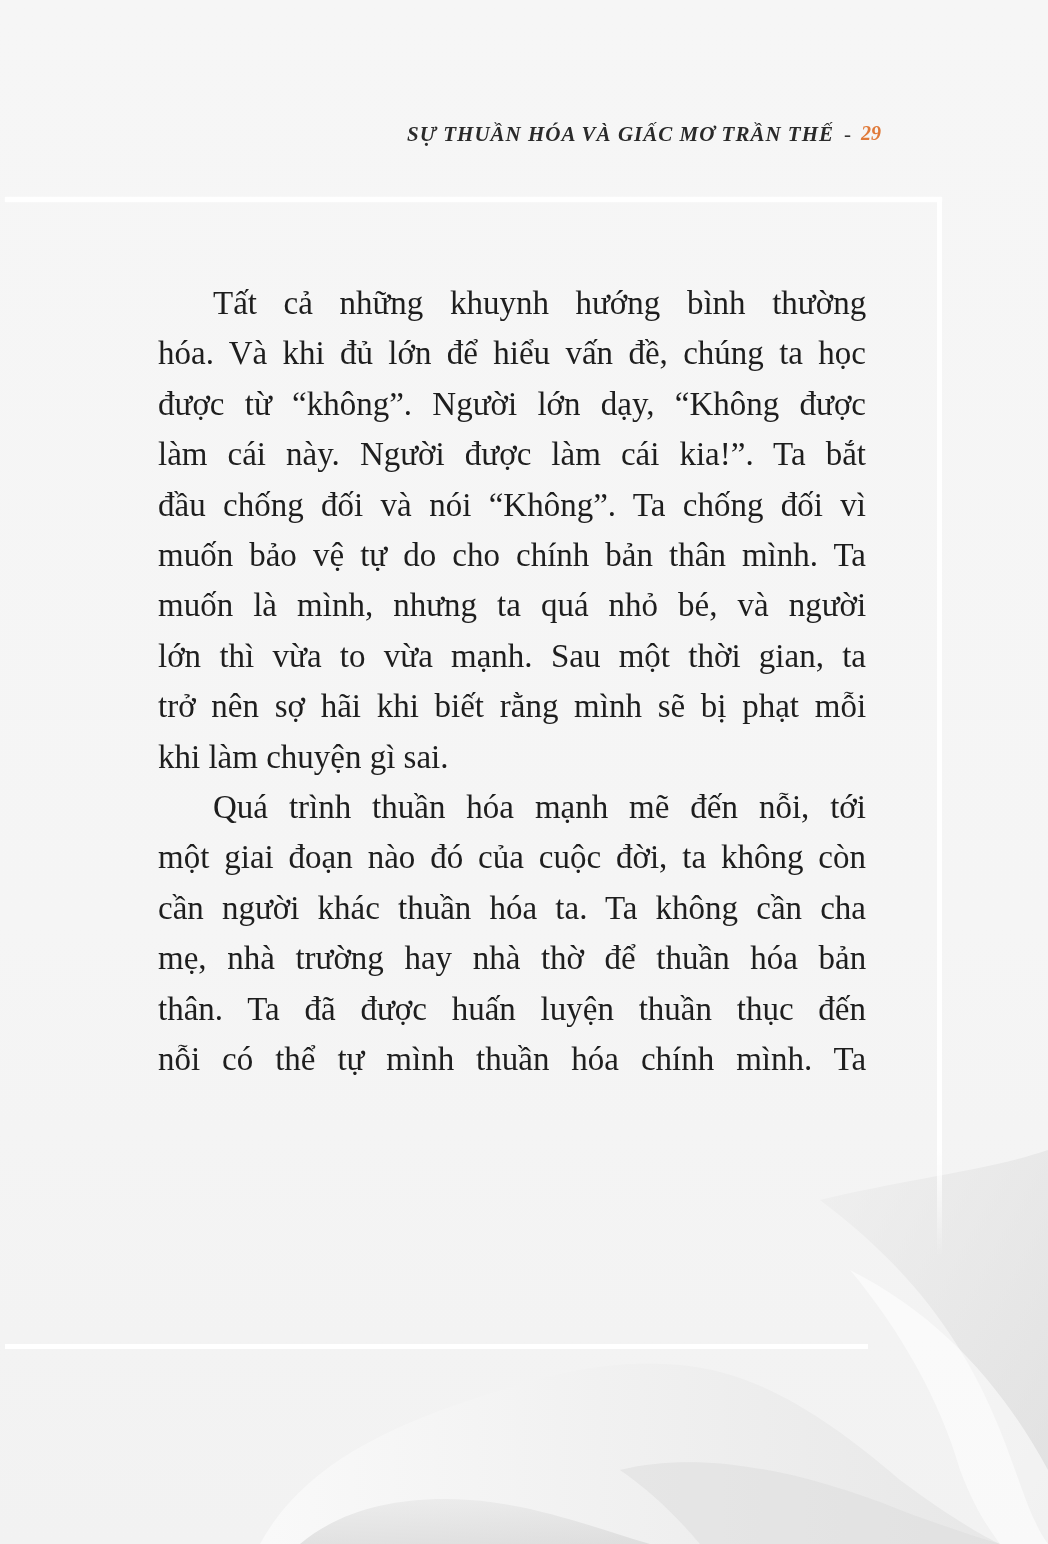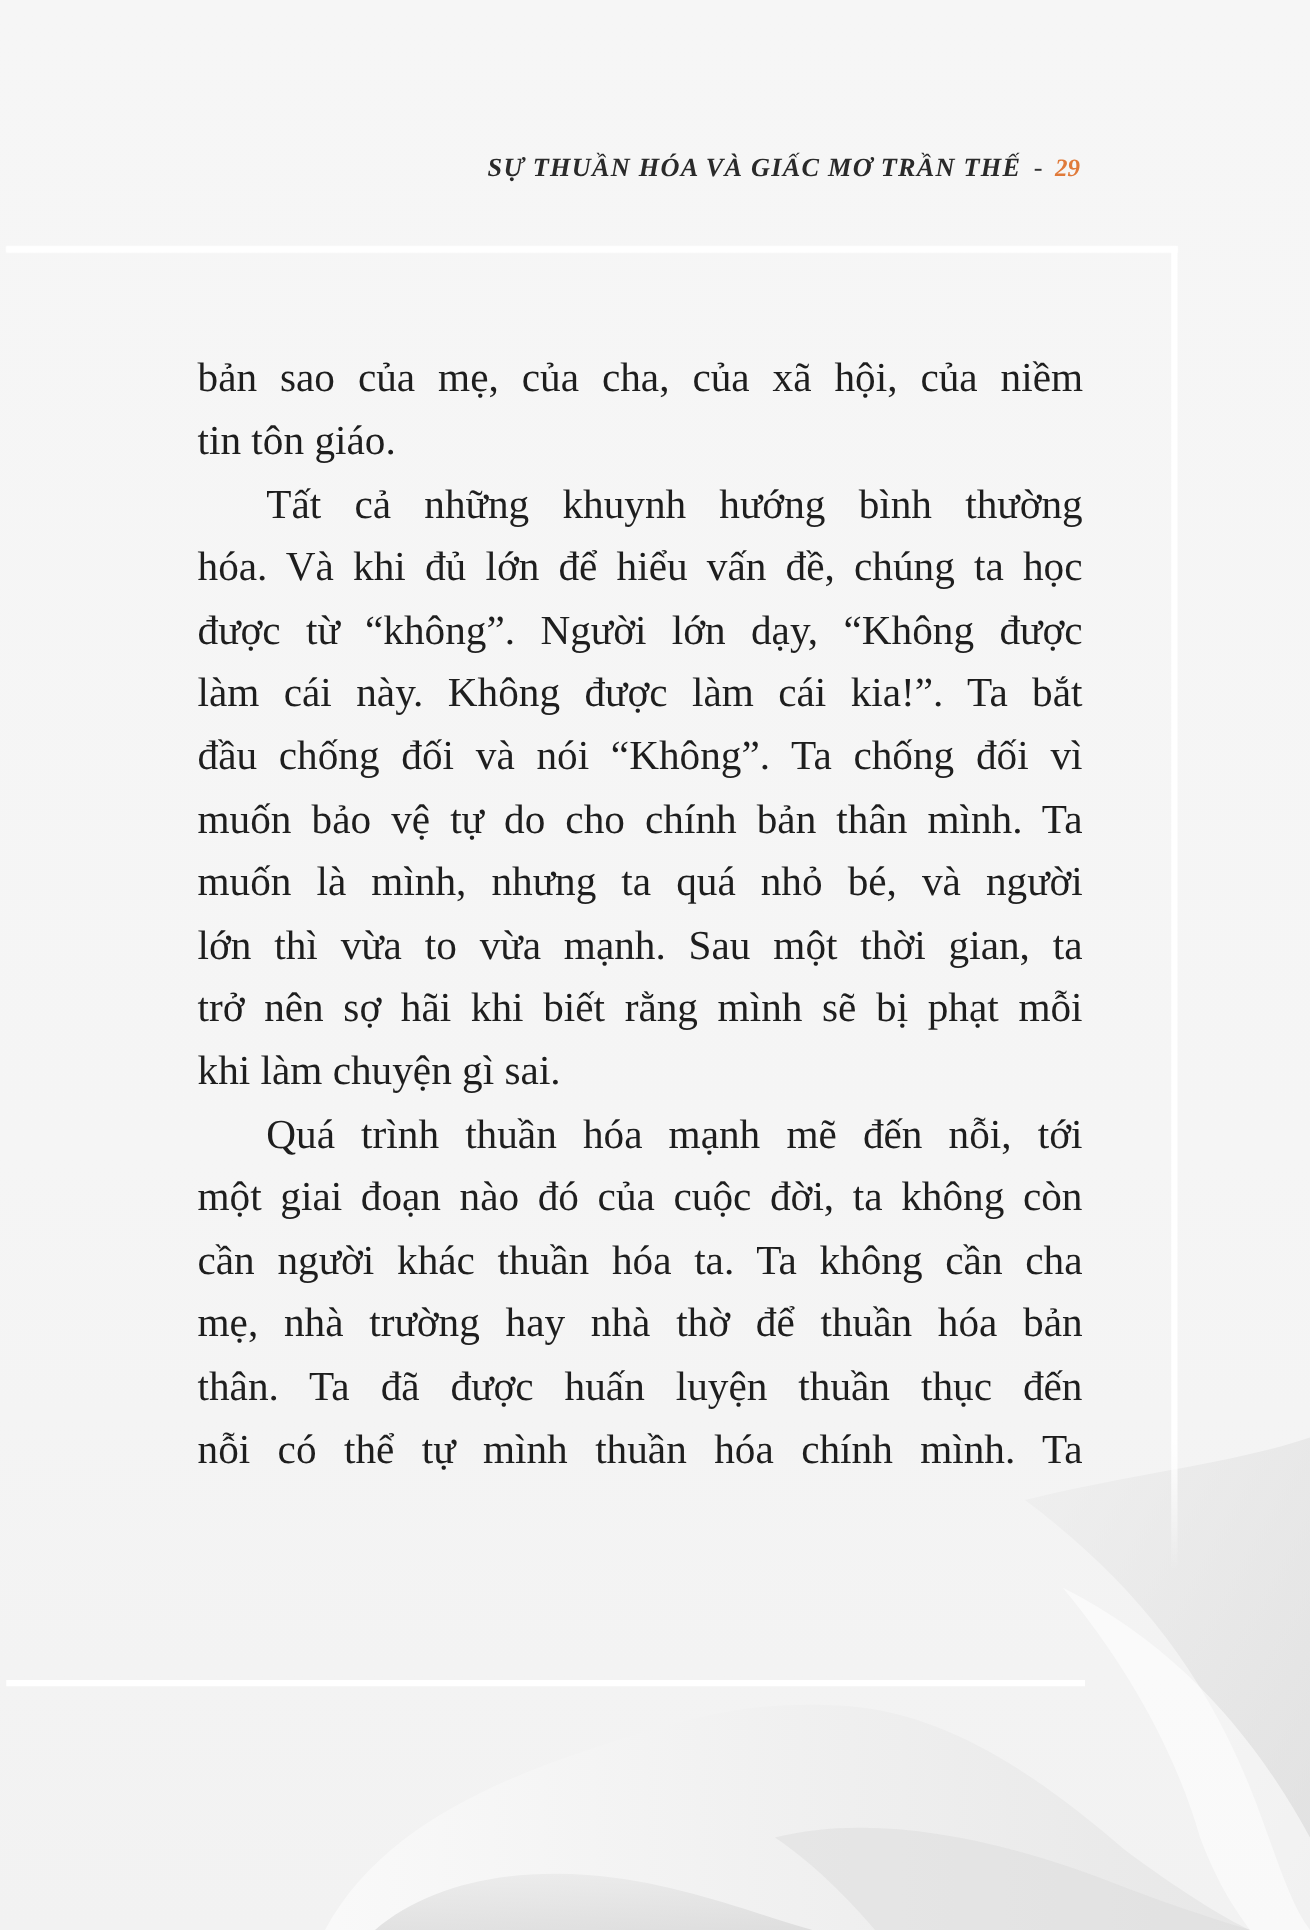--- a/index.html
+++ b/index.html
@@ -17,24 +17,24 @@
   }
   .page {
     position: absolute;
     left: 0; top: 0;
     width: 1048px; height: 1544px;
   }
   
   .running-header {
     position: absolute;
     top: 122px;
-    right: 184px;
+    right: 167px;
     white-space: nowrap;
     display: flex;
-    align-items: flex-end;
+    align-items: flex-start;
     gap: 10px;
   }
   .running-title {
     font-style: italic;
     font-weight: bold;
     font-size: 21px;
     letter-spacing: 1px;
     color: #2a2a2a;
   }
   .running-sep {
@@ -145,29 +145,25 @@
   <div class="frame-right"></div>
   <div class="frame-bottom"></div>
 
   <div class="running-header">
     <span class="running-title">SỰ THUẦN HÓA VÀ GIẤC MƠ TRẦN THẾ</span>
     <span class="running-sep">-</span>
     <span class="page-number">29</span>
   </div>
 
   <div class="text-body">
-    <p class="para">
-      <span class="line" style="display: block; word-spacing: 10.1px;">bản sao của mẹ, của cha, của xã hội, của niềm</span>
-      <span class="line last">tin tôn giáo.</span>
-    </p>
     <p class="para indent">
       <span class="line first" style="display: block; word-spacing: 18.3333px;">Tất cả những khuynh hướng bình thường</span>
       <span class="line" style="display: block; word-spacing: 7.09091px;">hóa. Và khi đủ lớn để hiểu vấn đề, chúng ta học</span>
       <span class="line" style="display: block; word-spacing: 12px;">được từ “không”. Người lớn dạy, “Không được</span>
-      <span class="line" style="display: block; word-spacing: 11.2222px;">làm cái này. Không được làm cái kia!”. Ta bắt</span>
+      <span class="line" style="display: block; word-spacing: 11.2222px;">làm cái này. Người được làm cái kia!”. Ta bắt</span>
       <span class="line" style="display: block; word-spacing: 9.11111px;">đầu chống đối và nói “Không”. Ta chống đối vì</span>
       <span class="line" style="display: block; word-spacing: 7.8px;">muốn bảo vệ tự do cho chính bản thân mình. Ta</span>
       <span class="line" style="display: block; word-spacing: 11.7778px;">muốn là mình, nhưng ta quá nhỏ bé, và người</span>
       <span class="line" style="display: block; word-spacing: 10px;">lớn thì vừa to vừa mạnh. Sau một thời gian, ta</span>
       <span class="line" style="display: block; word-spacing: 7.45455px;">trở nên sợ hãi khi biết rằng mình sẽ bị phạt mỗi</span>
       <span class="line last">khi làm chuyện gì sai.</span>
     </p>
     <p class="para indent">
       <span class="line first" style="display: block; word-spacing: 12.625px;">Quá trình thuần hóa mạnh mẽ đến nỗi, tới</span>
       <span class="line" style="display: block; word-spacing: 6.6px;">một giai đoạn nào đó của cuộc đời, ta không còn</span>

